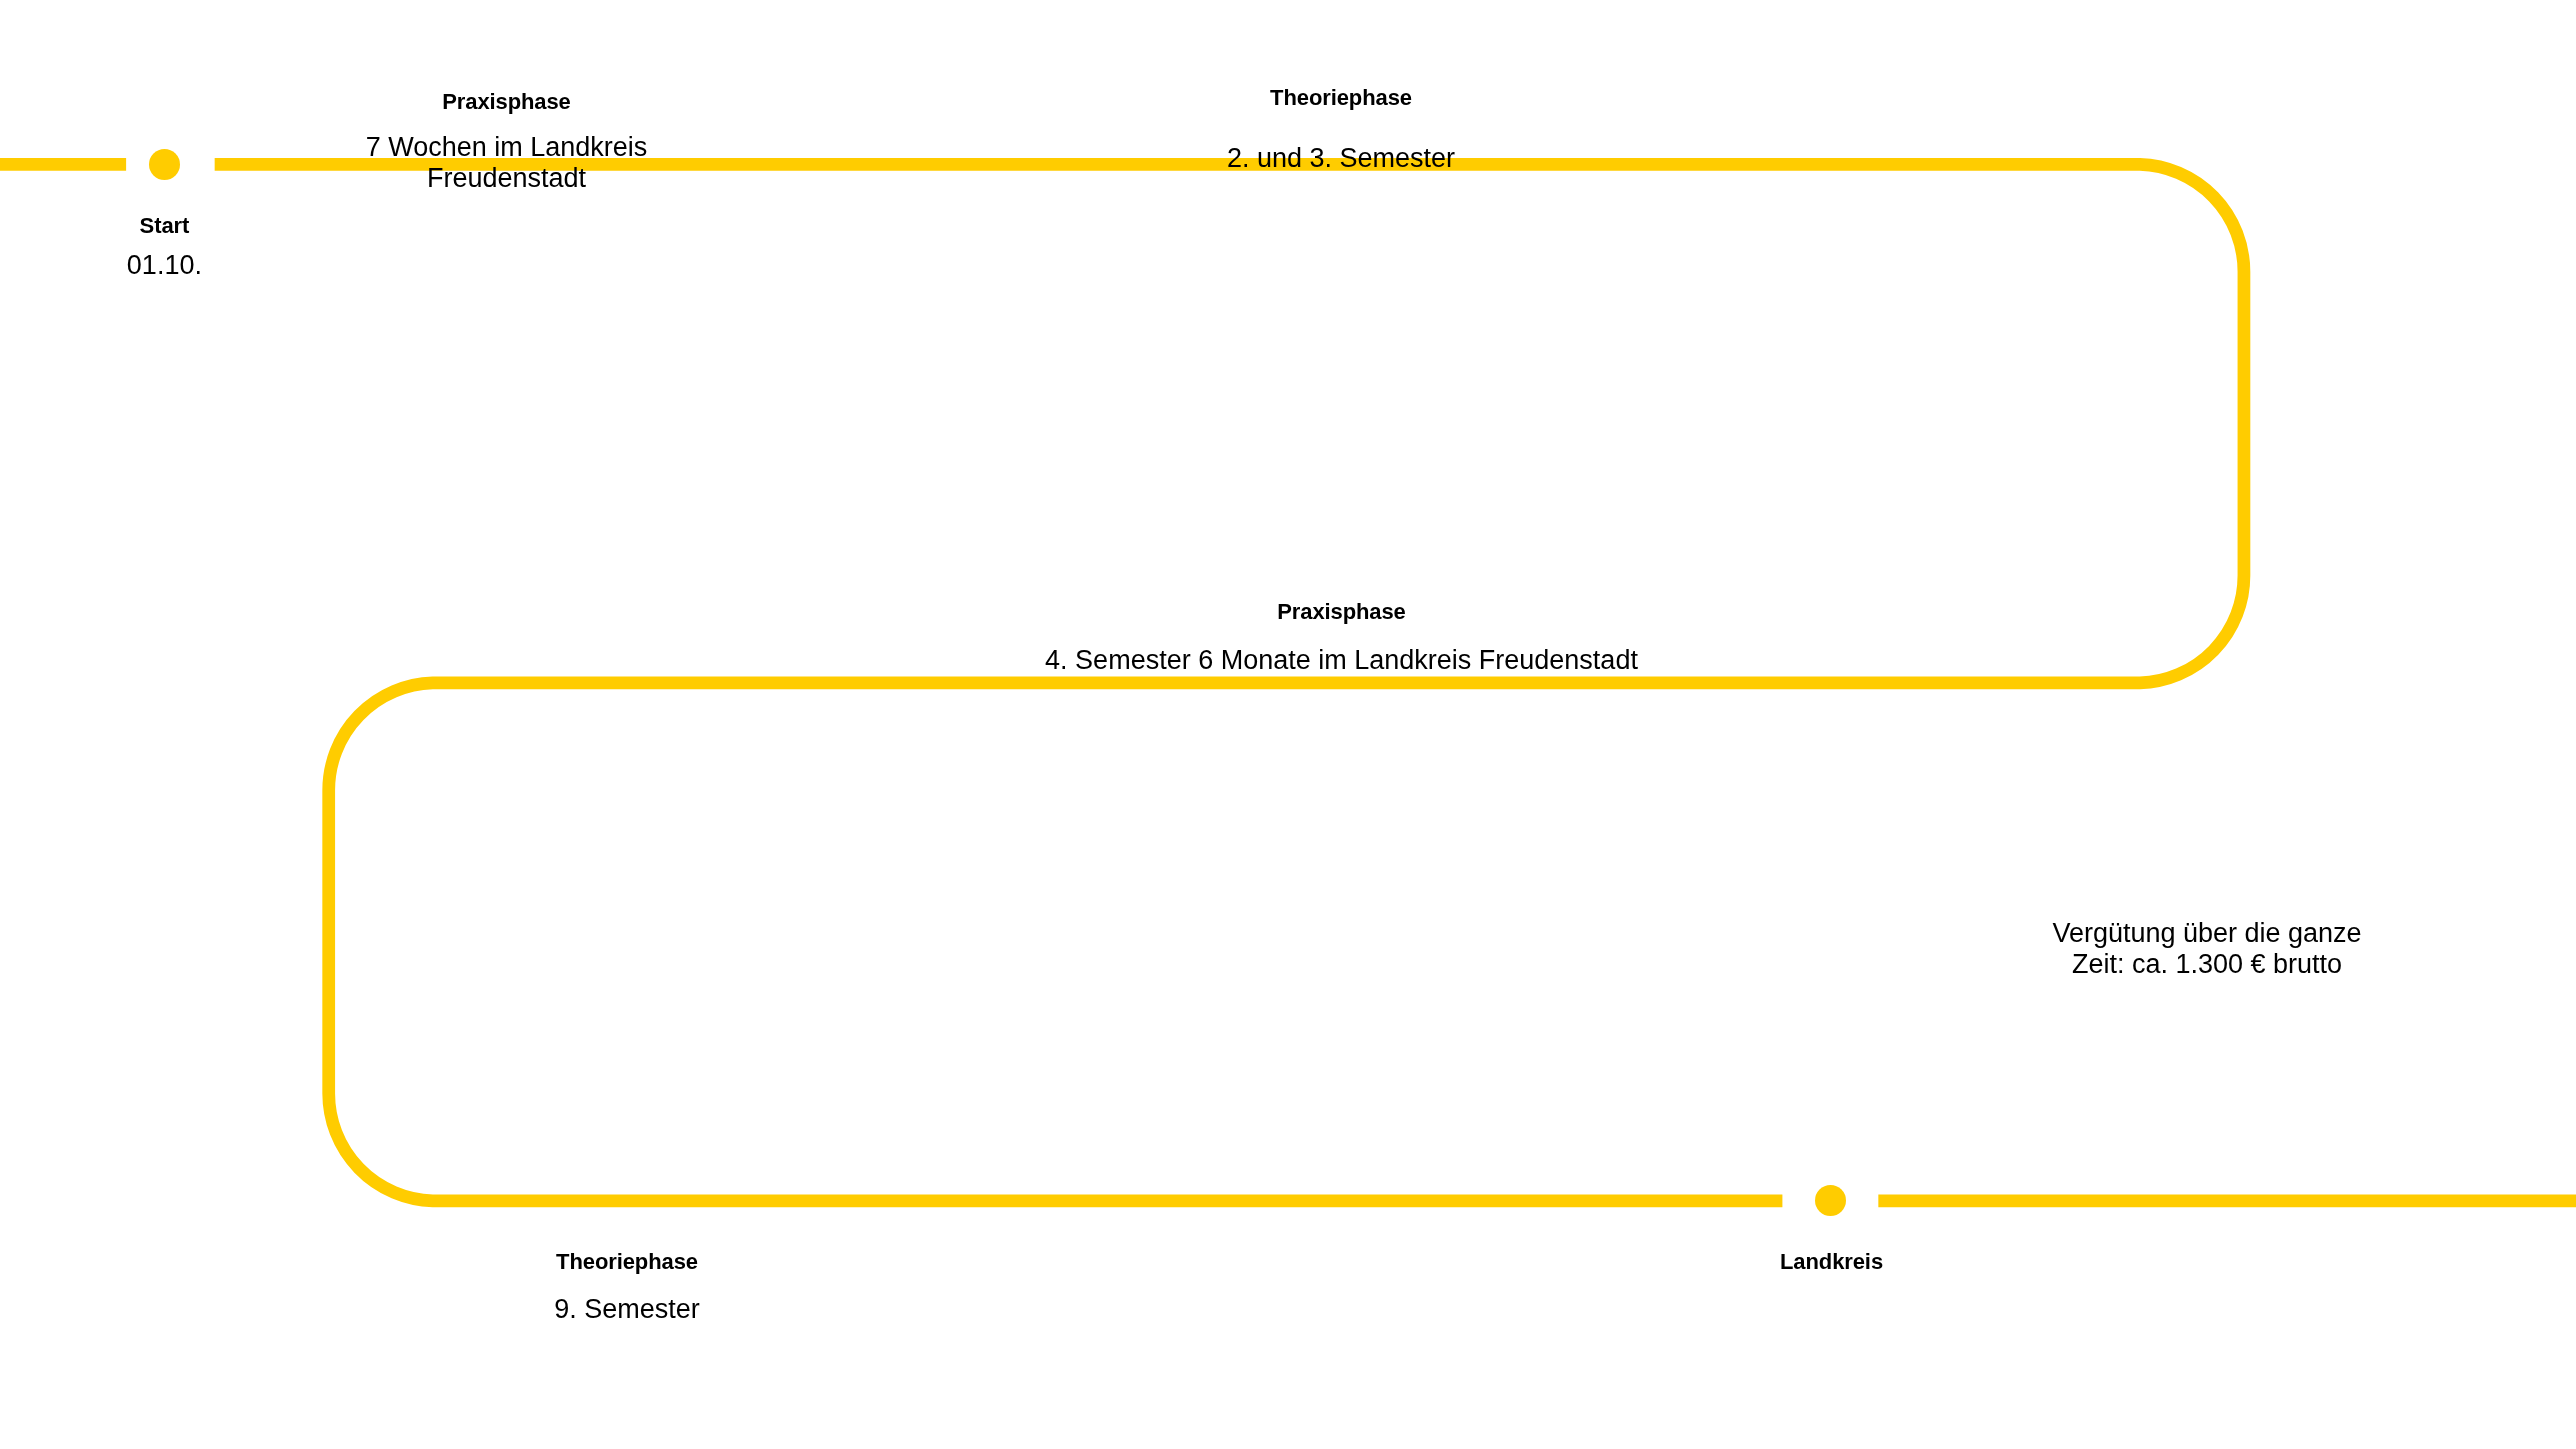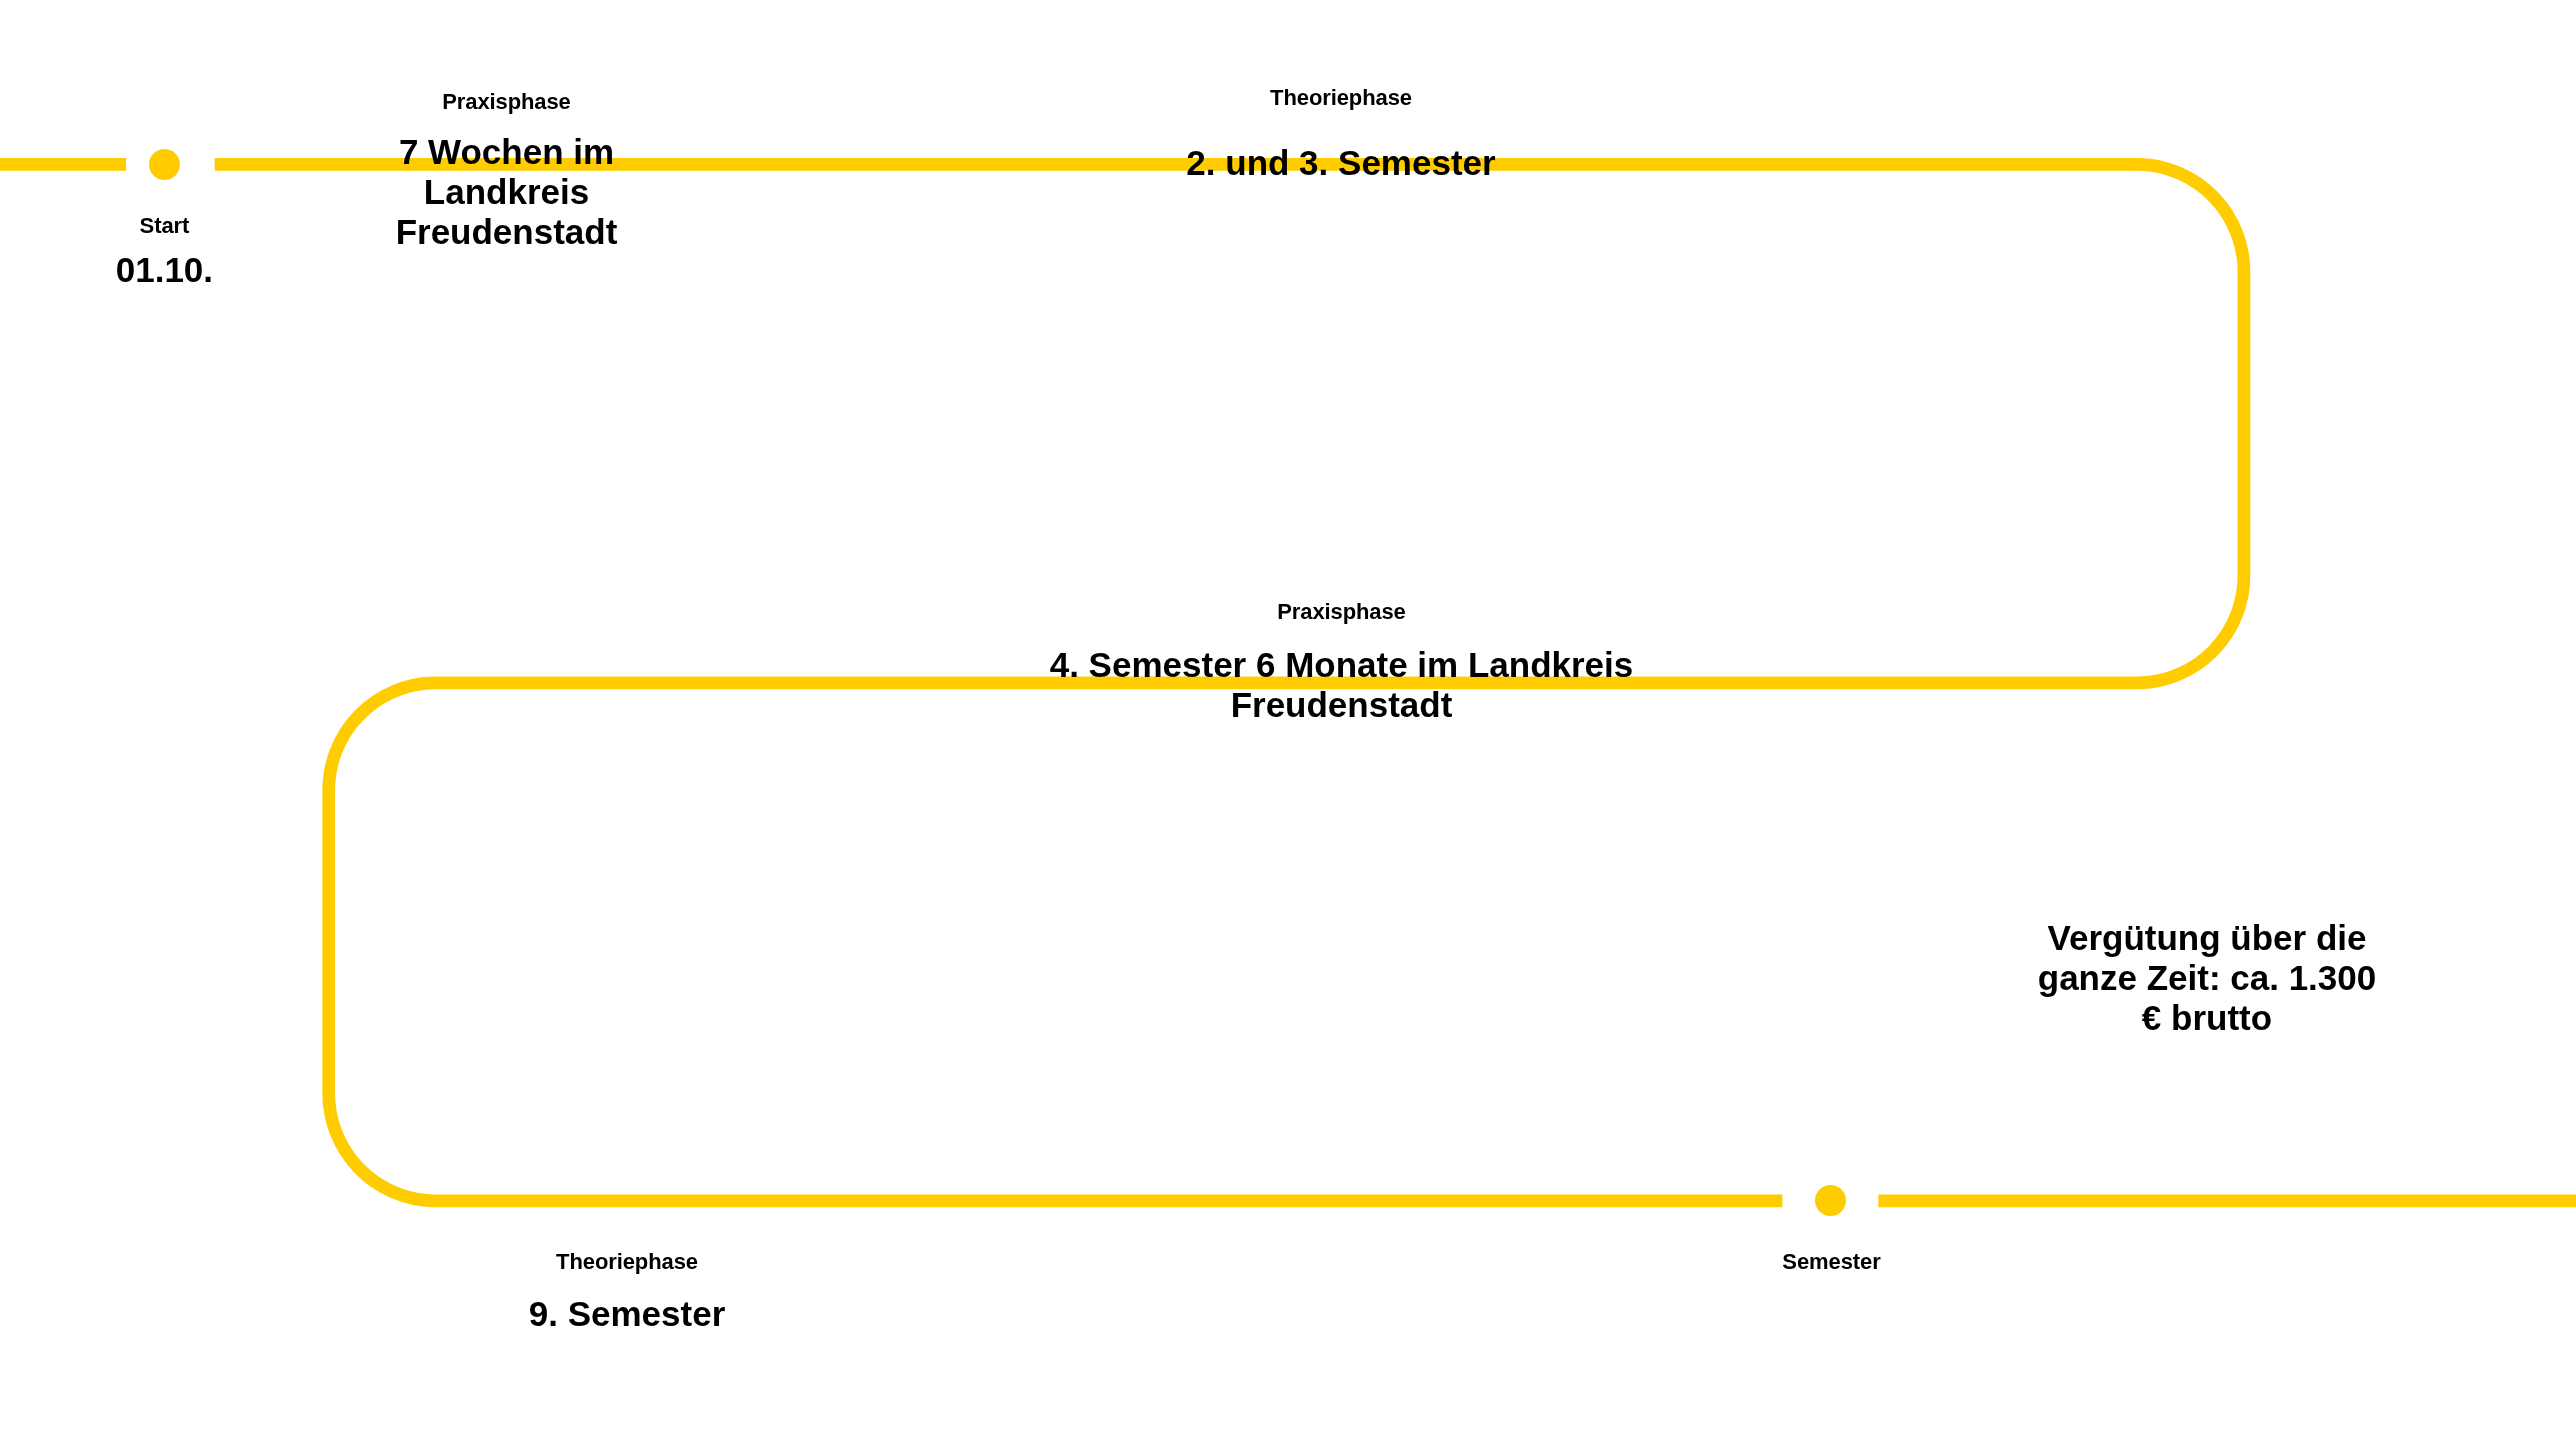--- a/index.html
+++ b/index.html
@@ -30,22 +30,22 @@
   .node-dot {
     position: absolute;
     border-radius: 50%;
   }
   .title {
     font-weight: bold;
     font-size: 22px;
     letter-spacing: -0.1px;
   }
   .sub {
-    font-weight: bold;
-    font-size: 35px;
+    font-weight: normal;
+    font-size: 27px;
   }
   
   .blk { position: absolute; }
   .blk .title { position: static; display: block; }
   .blk .sub   { position: static; display: block; }
 
   .blk-centered { text-align: center; }
 
   
   #blk-start      { left: 3.4px;    top: 213px;  width: 322px; }
@@ -132,17 +132,17 @@
 Zeit: ca. 1.300 € brutto</span>
   </div>
 
 
   <div class="blk blk-centered" id="blk-theorie2">
     <span class="title">Theoriephase</span>
     <span class="sub">9. Semester</span>
   </div>
 
   <div class="blk blk-centered" id="blk-abschluss">
-    <span class="title">Semester</span>
+    <span class="title">Landkreis</span>
   </div>
 
 </div>
 
 
 </body></html>

